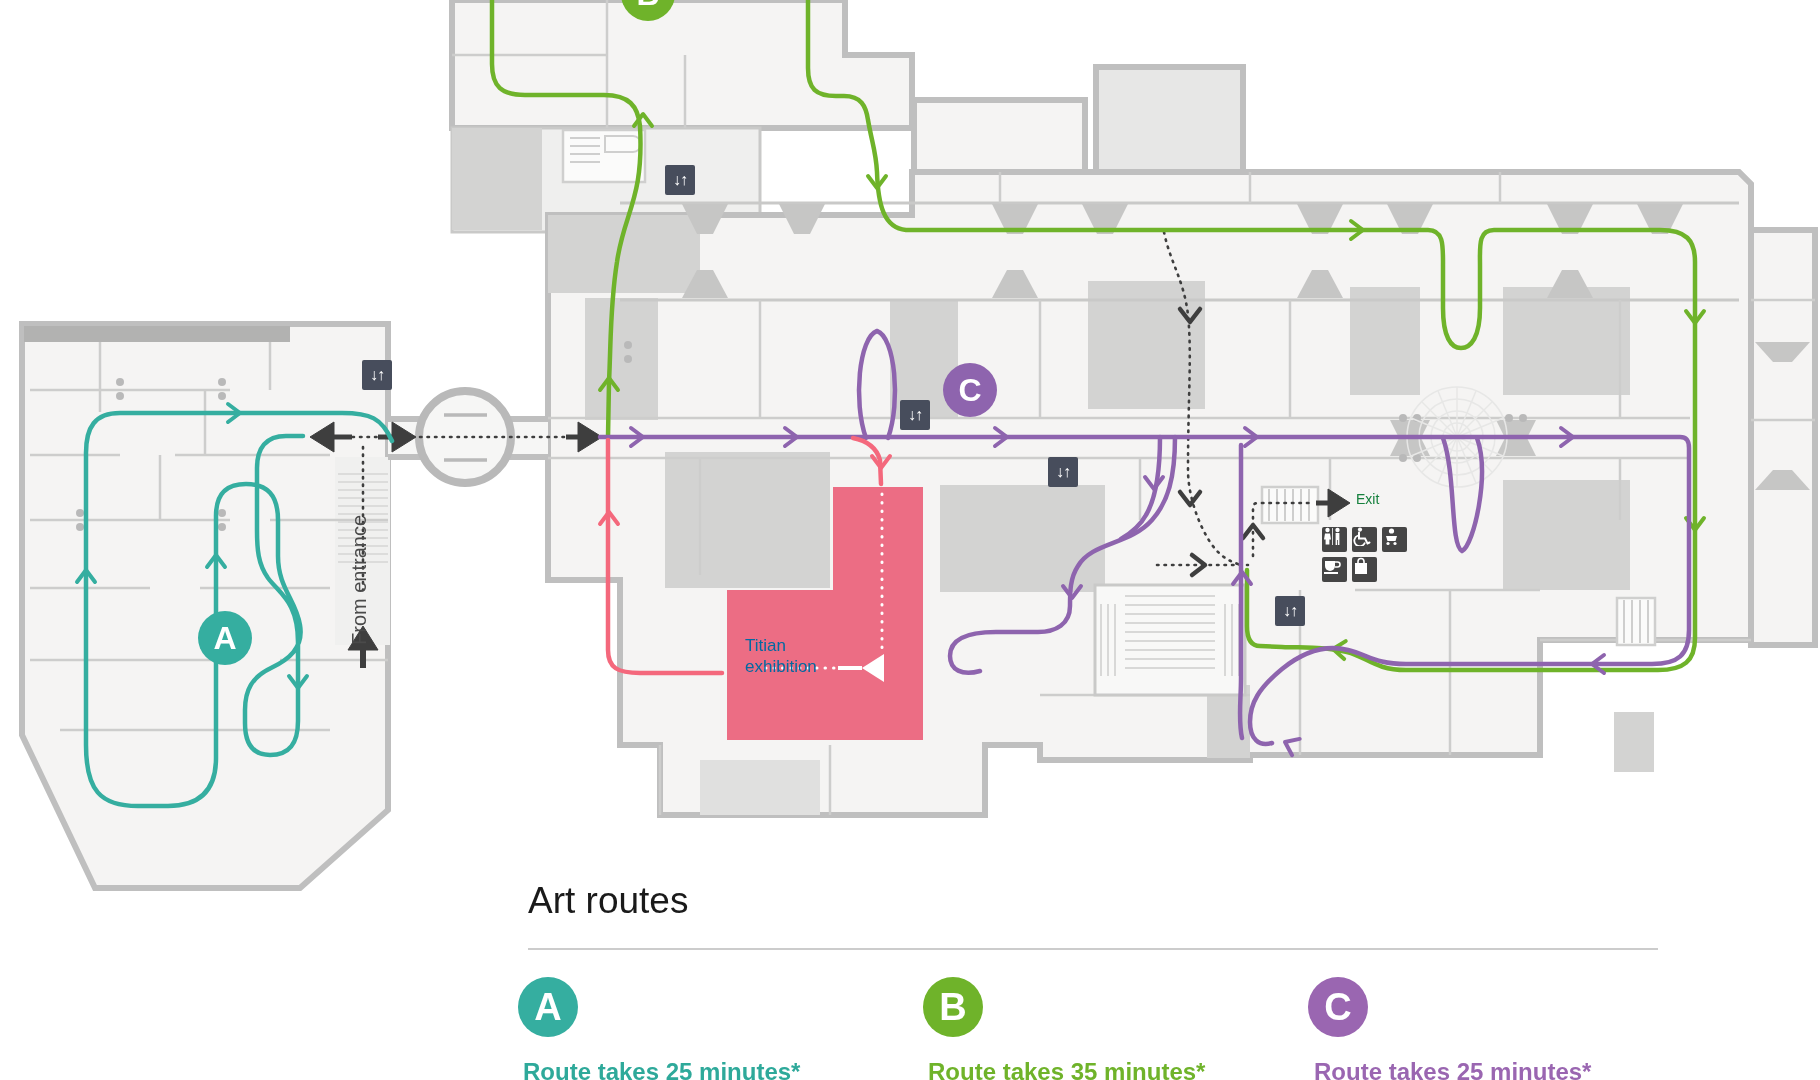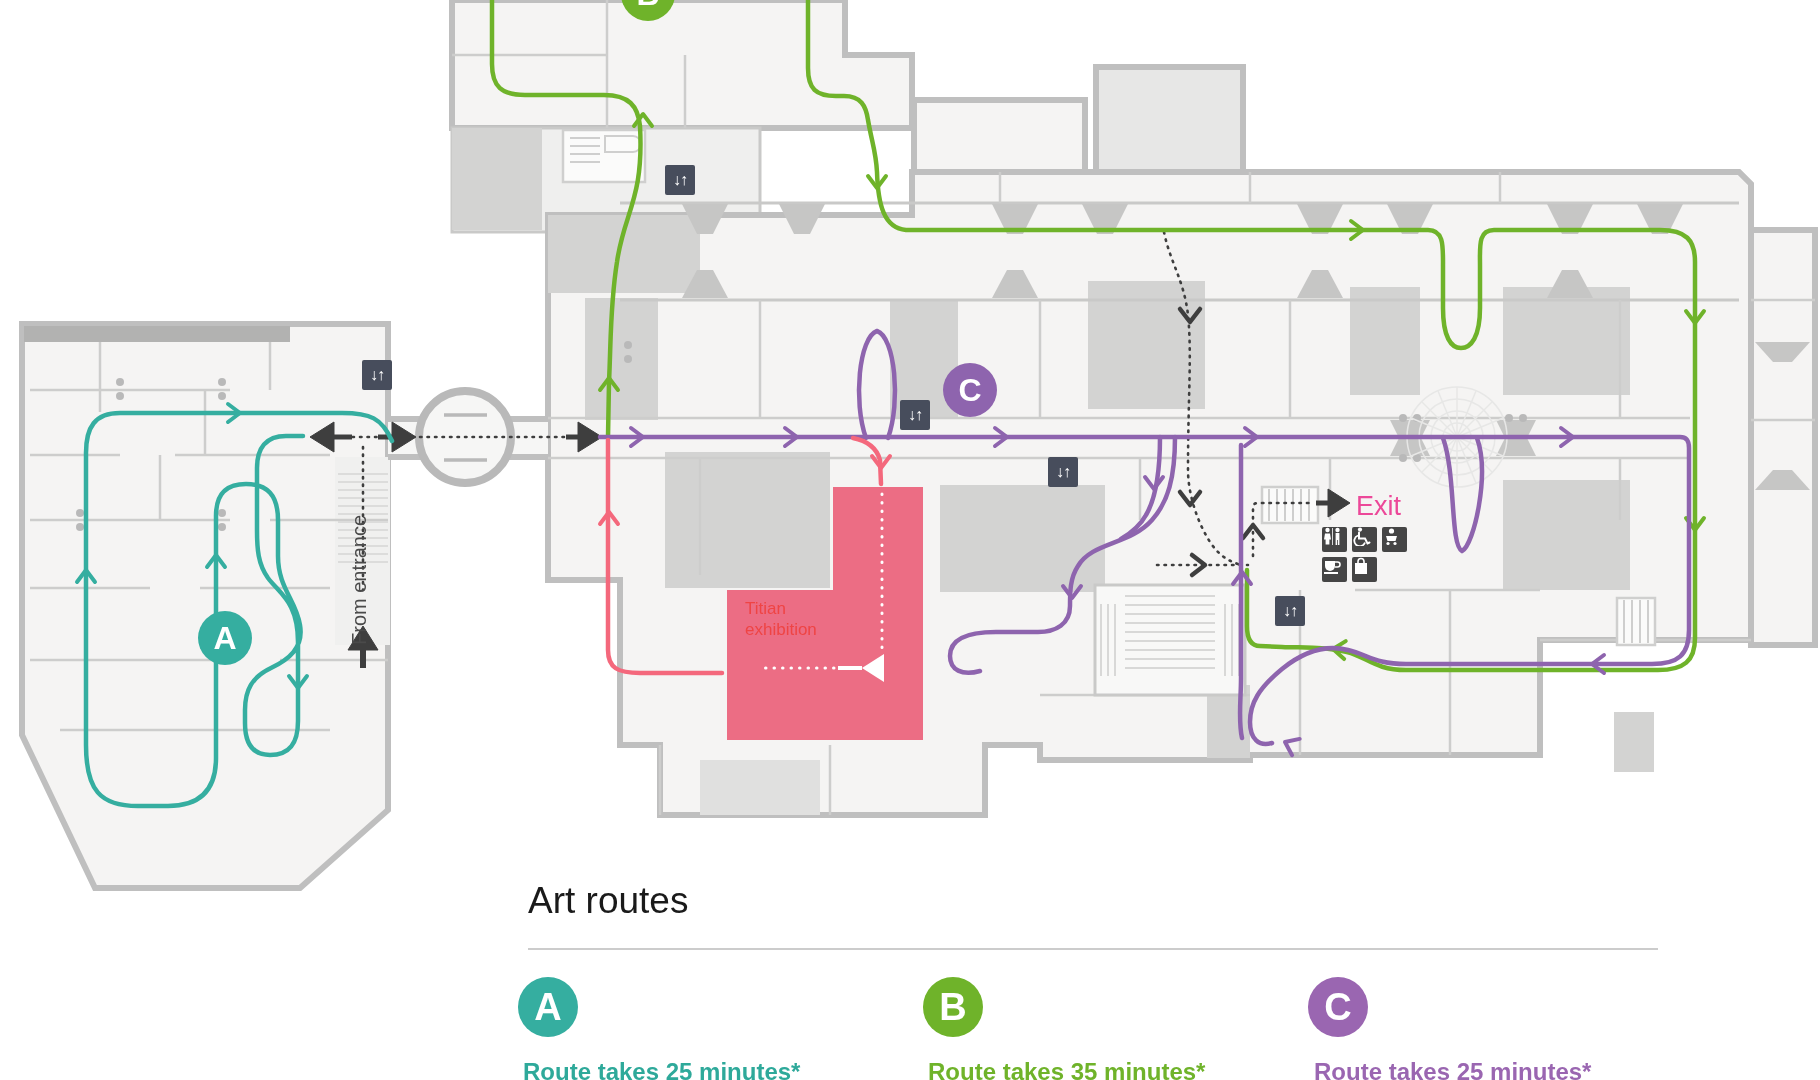--- a/index.html
+++ b/index.html
@@ -10,22 +10,22 @@
          color:#fff;font-weight:bold;}
   .badge-map{width:54px;height:54px;font-size:32px;}
   .badge-legend{width:60px;height:60px;font-size:38px;}
   .lift{position:absolute;width:30px;height:30px;background:#474d5c;color:#fff;
         display:flex;align-items:center;justify-content:center;font-size:16px;font-weight:bold;
         letter-spacing:-1px;border-radius:2px;}
   .amen{position:absolute;width:25px;height:25px;background:#454545;border-radius:2px;
         display:flex;align-items:center;justify-content:center;}
   .from-entrance{position:absolute;writing-mode:vertical-rl;transform:rotate(180deg);
         font-size:20px;color:#4a4a4a;}
-  .exit-label{position:absolute;font-size:27px;color:#ec4899;}
-  .titian{position:absolute;color:#ef4444;font-size:17px;line-height:1.25;}
+  .exit-label{position:absolute;font-size:14px;color:#15803d;}
+  .titian{position:absolute;color:#0369a1;font-size:17px;line-height:1.25;margin-top:37px;}
   .legend-title{position:absolute;font-size:37px;color:#1a1a1a;font-weight:500;}
   .legend-divider{position:absolute;height:0;border-top:2px solid #ccc;}
   .legend-duration{position:absolute;font-size:24px;font-weight:600;white-space:nowrap;}
 </style>
 </head>
 <body>
 
 <div class="stage">
 
 <svg width="1820" height="1080" viewBox="0 0 1820 1080">

